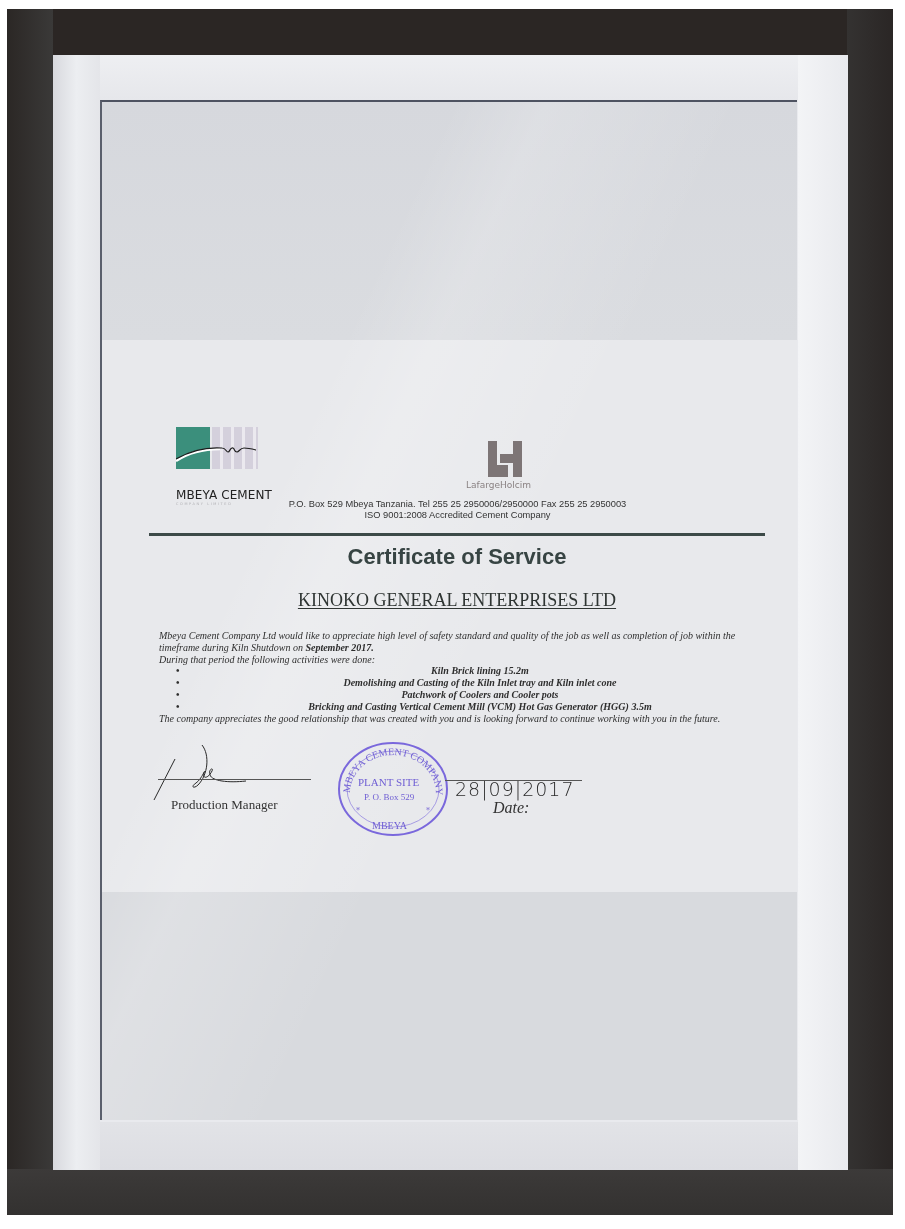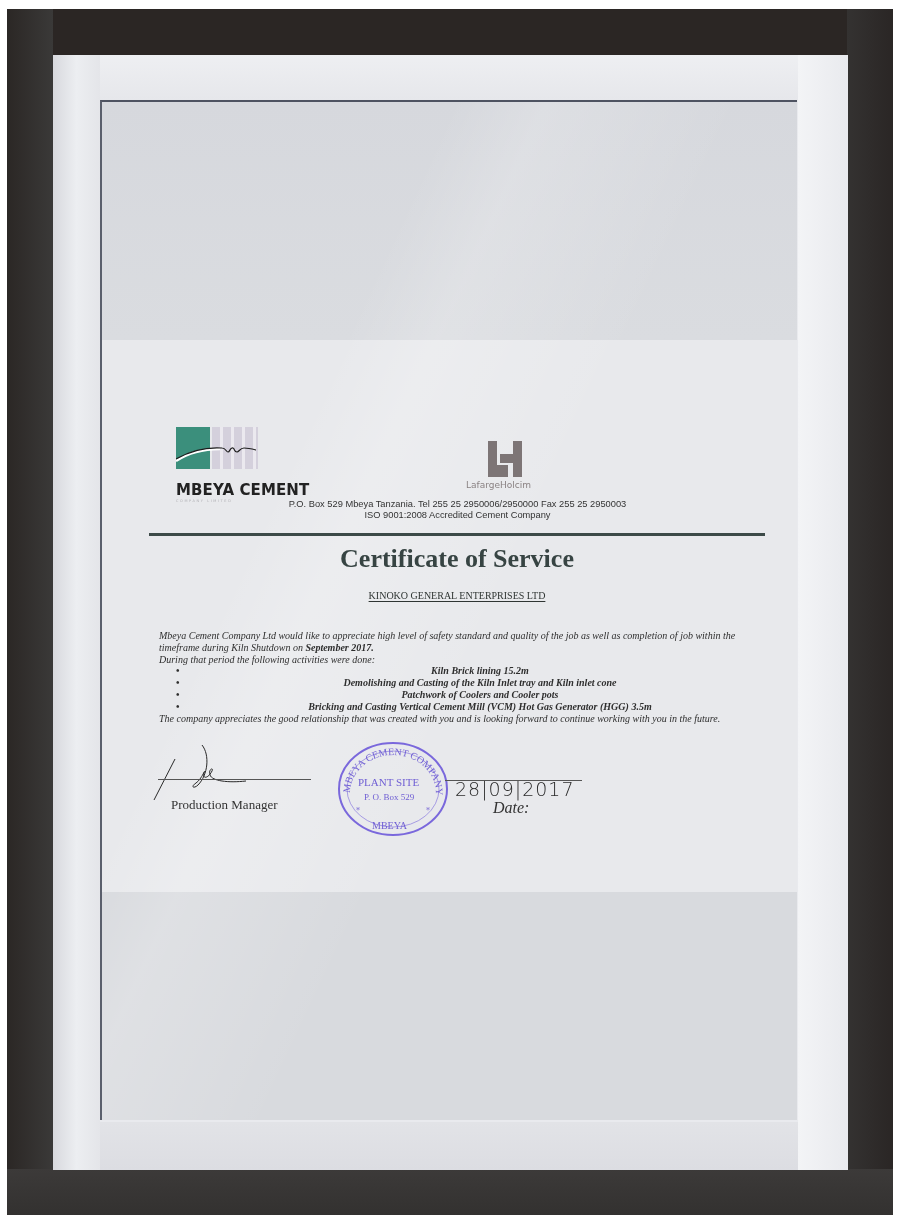--- a/index.html
+++ b/index.html
@@ -39,36 +39,36 @@
     background:linear-gradient(115deg, rgba(255,255,255,0) 30%, rgba(255,255,255,0.18) 38%, rgba(255,255,255,0) 55%);
     pointer-events:none;
   }
 
   .mbeya-logo { position:absolute; left:176px; top:427px; width:82px; }
   .mbeya-mark { position:relative; width:82px; height:42px; }
   .mbeya-green { position:absolute; left:0; top:0; width:34px; height:42px; background:#3b8f7c; }
   .mbeya-bars { position:absolute; left:36px; top:0; width:46px; height:42px;
     background:repeating-linear-gradient(90deg,#d4d0dc 0 8px,#ebe9ef 8px 11px); }
   .mbeya-curve { position:absolute; left:0; top:0; }
-  .mbeya-name { font-family:"DejaVu Sans", sans-serif; font-weight:bold; font-size:15px; color:#222; margin-top:12px; letter-spacing:0.1px; white-space:nowrap; }
+  .mbeya-name { font-family:"DejaVu Sans", sans-serif; font-weight:normal; font-size:12px; color:#222; margin-top:19px; letter-spacing:0.1px; white-space:nowrap; }
   .mbeya-sub { font-family:"DejaVu Sans", sans-serif; font-size:3.5px; color:#b0b0b4; letter-spacing:1.6px; white-space:nowrap; }
 
   .lh-logo { position:absolute; left:480px; top:441px; width:50px; text-align:left; }
   .lh-mark { position:relative; width:34px; height:36px; margin:0 auto; }
   .lh-name { font-family:"DejaVu Sans", sans-serif; font-size:9px; color:#8a8283; margin-top:3px; white-space:nowrap; margin-left:-14px; }
 
   .address { position:absolute; left:200px; top:499px; width:515px; text-align:center;
     font-family:"Liberation Sans", sans-serif; font-size:9.3px; color:#333; line-height:11px; }
 
   .rule { position:absolute; left:149px; top:533px; width:616px; height:3px; background:#3c4a48; }
 
   .title { position:absolute; left:149px; top:544px; width:616px; text-align:center;
-    font-family:Liberation Serif, serif; font-weight:bold; font-size:26px; color:#374443; }
+    font-family:Liberation Sans, sans-serif; font-weight:bold; font-size:22px; color:#374443; }
   .company { position:absolute; left:149px; top:590px; width:616px; text-align:center;
-    font-family:"Liberation Serif", serif; font-size:10px; color:#2f3533; }
+    font-family:"Liberation Serif", serif; font-size:18px; color:#2f3533; }
   .company span { text-decoration:underline; text-underline-offset:2px; }
 
   .body { position:absolute; left:159px; top:630px; width:610px;
     font-family:"Liberation Serif", serif; font-style:italic; font-size:10px; color:#2e2e2e; line-height:11.8px; }
   .body b { font-weight:bold;font-style:italic; }
   .body ul { margin:0; padding-left:32px; list-style:none;text-align:center; }
   .body li { font-weight:bold; position:relative; }
   .body li::before { content:"\2022"; position:absolute; left:-15px; font-style:normal; }
 
   .sig-line { position:absolute; left:158px; top:779px; width:153px; height:1px; background:#555; }

